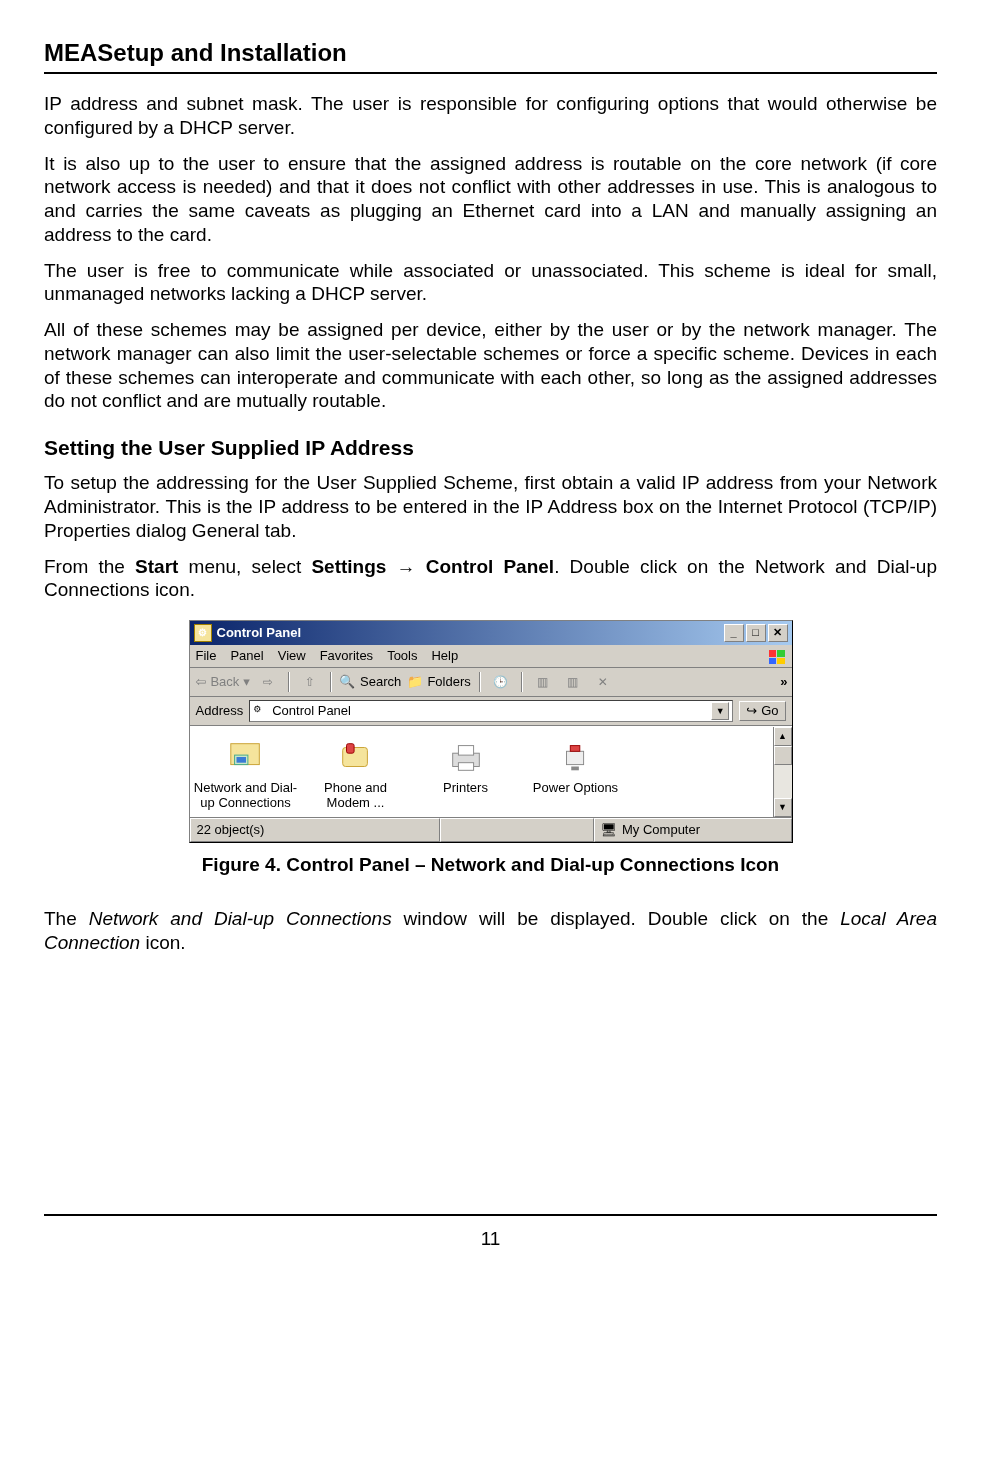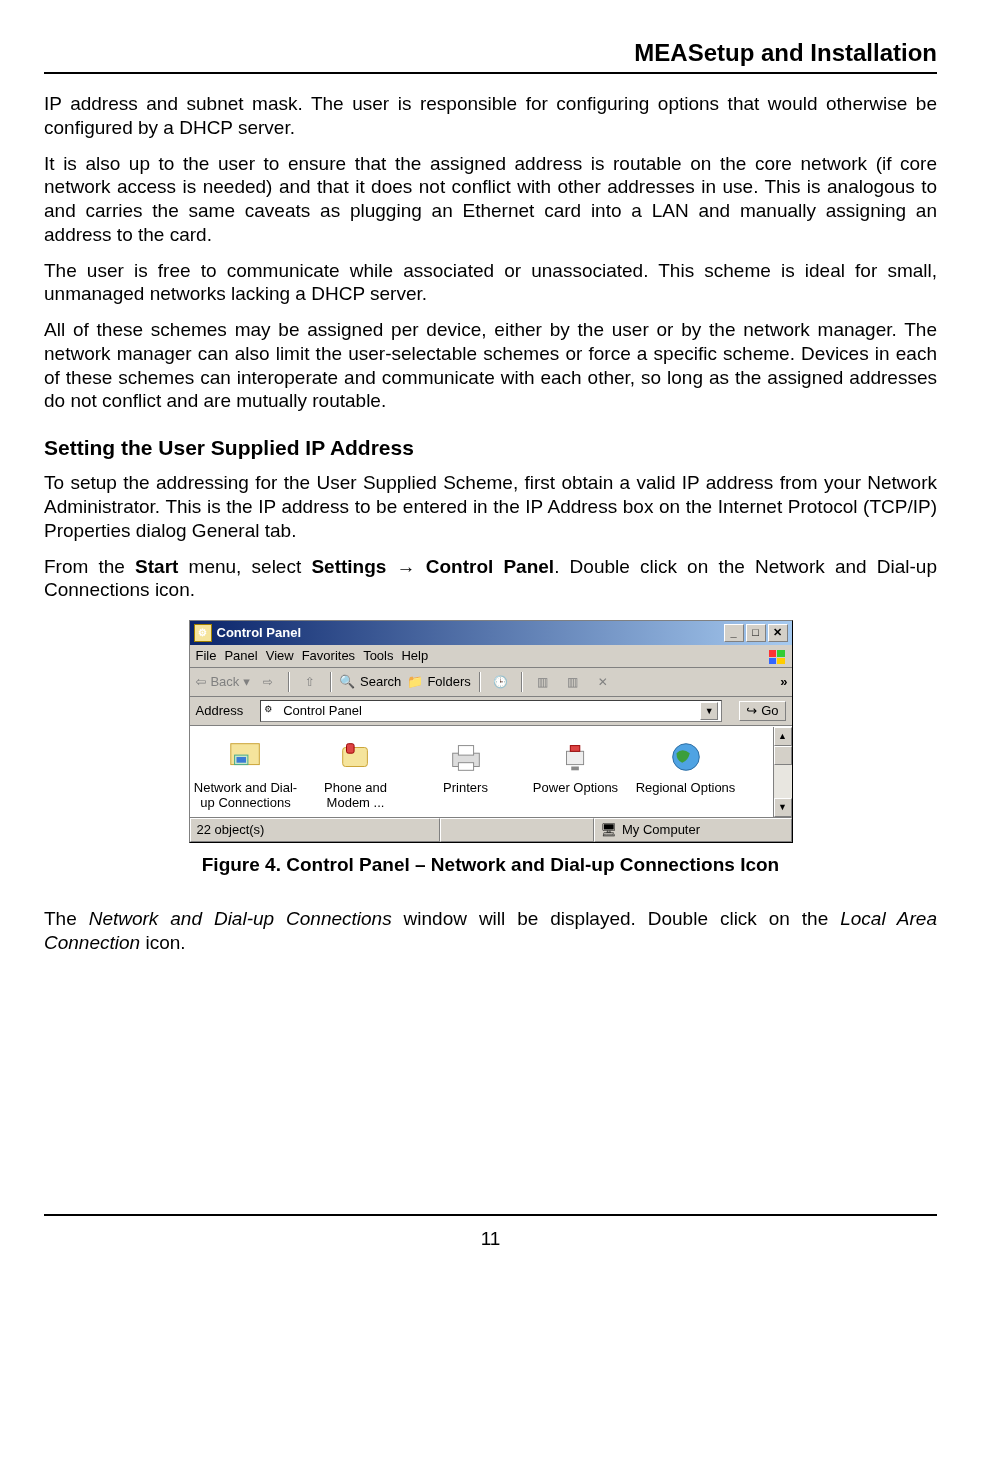--- a/index.html
+++ b/index.html
@@ -6,21 +6,21 @@
     font-family: Arial, Helvetica, sans-serif;
     font-size: 19px;
     line-height: 1.25;
     margin: 0;
     padding: 38px 44px 24px 44px;
     color: #000;
     width: 893px;
   }
   .header-row {
     display: flex;
-    justify-content: flex-end;
+    justify-content: flex-start;
     font-weight: bold;
     font-size: 24px;
     margin-bottom: 4px;
   }
   .hr {
     border-top: 2px solid #000;
     margin-bottom: 18px;
   }
   p {
     margin: 0 0 12px 0;
@@ -79,21 +79,21 @@
     display:inline-flex;align-items:center;justify-content:center;
     color:#000;
     font-family: Arial;
     font-size: 11px;
     font-weight: bold;
   }
   .cp-menubar {
     background: #d4d0c8;
     padding: 3px 6px 3px 6px;
     display: flex;
-    gap: 8px;
+    gap: 14px;
     border-bottom: 1px solid #808080;
     position: relative;
   }
   .cp-menubar .win-logo {
     position: absolute;
     right: 4px; top: 3px;
     width: 22px; height: 18px;
     display:inline-flex;align-items:center;justify-content:center;
   }
   .win-flag { width:16px;height:14px;display:grid;grid-template-columns:1fr 1fr;grid-template-rows:1fr 1fr;gap:1px; }
@@ -121,21 +121,21 @@
     display:inline-flex;align-items:center;justify-content:center;
     font-size: 12px;
   }
   .cp-toolbar .chev { position:absolute;right:4px;font-weight:bold;color:#000; }
 
   .cp-addressbar {
     background: #d4d0c8;
     padding: 3px 6px;
     display:flex;
     align-items:center;
-    gap: 17px;
+    gap: 6px;
     border-bottom: 1px solid #808080;
   }
   .addr-field {
     flex: 1;
     background:#fff;
     border: 1px solid #808080;
     border-top-color:#404040;
     border-left-color:#404040;
     height: 20px;
     display:flex;align-items:center;
@@ -306,29 +306,20 @@
       <div class="cp-item">
         <div class="ic">
           <svg viewBox="0 0 40 40">
               <rect x="10" y="14" width="18" height="14" fill="#eee" stroke="#888"></rect>
               <rect x="14" y="8" width="10" height="6" fill="#d44" stroke="#900"></rect>
               <rect x="15" y="30" width="8" height="4" fill="#888"></rect>
             </svg>
         </div>
         <div>Power Options</div>
       </div>
-      <div class="cp-item">
-        <div class="ic">
-          <svg viewBox="0 0 40 40">
-              <circle cx="20" cy="20" r="14" fill="#4fa3e3" stroke="#2a6aa0"></circle>
-              <path d="M10 16 q6 -6 14 0 q-2 8 -8 10 q-6 -2 -6 -10" fill="#3b9e3b"></path>
-            </svg>
-        </div>
-        <div>Regional Options</div>
-      </div>
     </div>
     <div class="cp-scroll">
       <div class="sbtn">▲</div>
       <div class="thumb"></div>
       <div class="track" style="flex:1"></div>
       <div class="sbtn">▼</div>
     </div>
   </div>
   <div class="cp-statusbar">
     <div class="pane a">22 object(s)</div>

